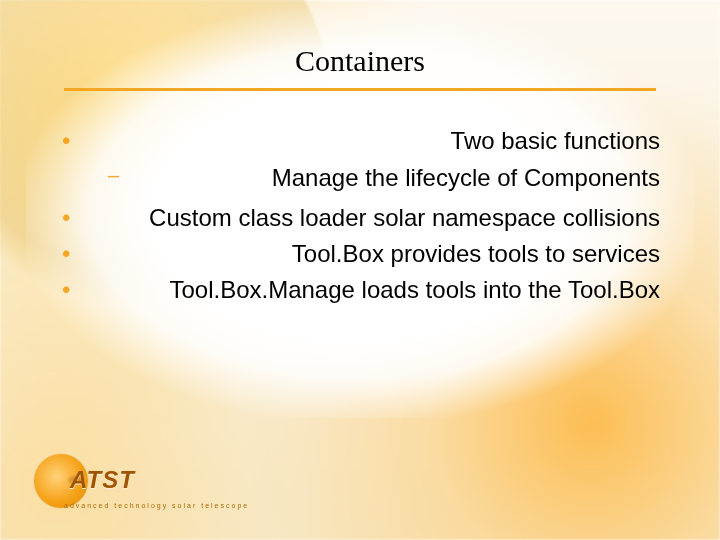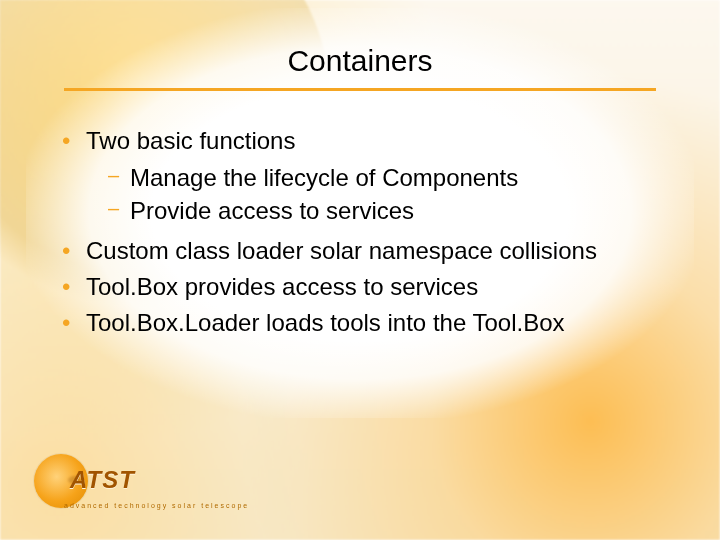--- a/index.html
+++ b/index.html
@@ -40,37 +40,39 @@
     top: 44px;
     left: 60px;
     right: 60px;
   }
   .title {
     text-align: center;
     font-size: 30px;
     color: #000;
     font-weight: 400;
     padding-bottom: 10px;
+    font-family: Liberation Serif, serif;
   }
   .title-rule {
     height: 3px;
     background: #f5a623;
     margin: 0 4px;
   }
   .body-area {
     position: absolute;
     top: 126px;
     left: 60px;
     right: 60px;
     color: #000;
   }
   ul.level1 {
     list-style: none;
     font-size: 24px;
     line-height: 1.25;
+    text-align: right;
   }
   ul.level1 > li {
     position: relative;
     padding-left: 26px;
     margin-bottom: 6px;
   }
   ul.level1 > li::before {
     content: "•";
     position: absolute;
     left: 2px;
@@ -155,26 +157,25 @@
   <h1 class="title">Containers</h1>
   <div class="title-rule"></div>
 </div>
 
 <div class="body-area">
   <ul class="level1">
     <li>
       <span>Two basic functions</span>
       <ul class="level2">
         <li><span>Manage the lifecycle of Components</span></li>
-        <li><span>Provide access to services</span></li>
       </ul>
     </li>
     <li><span>Custom class loader solar namespace collisions</span></li>
-    <li><span>Tool.Box provides access to services</span></li>
-    <li><span>Tool.Box.Loader loads tools into the Tool.Box</span></li>
+    <li><span>Tool.Box provides tools to services</span></li>
+    <li><span>Tool.Box.Manage loads tools into the Tool.Box</span></li>
   </ul>
 </div>
 
 <div class="logo">
   <div class="logo-sun"></div>
   <div class="logo-text">ATST</div>
   <div class="logo-sub">advanced  technology  solar  telescope</div>
 </div>
 
 </body></html>

